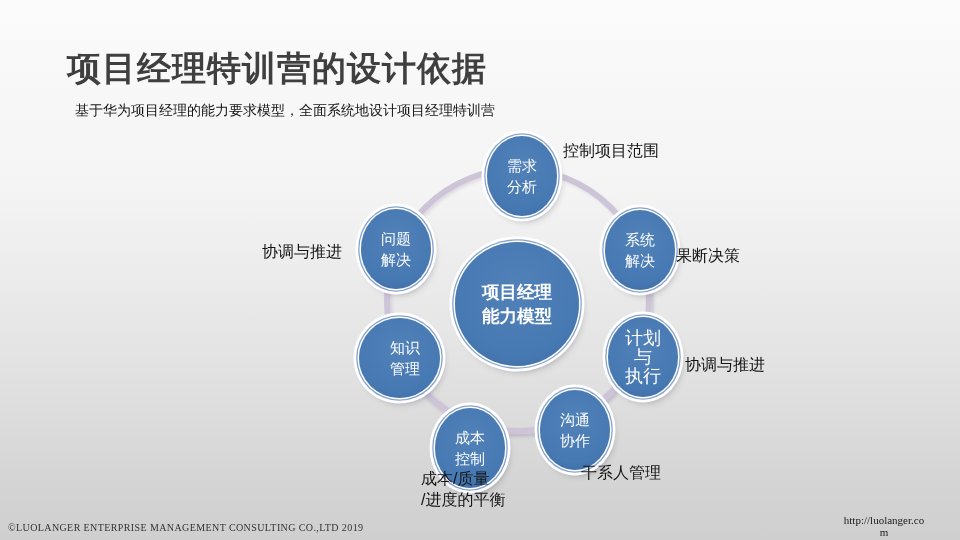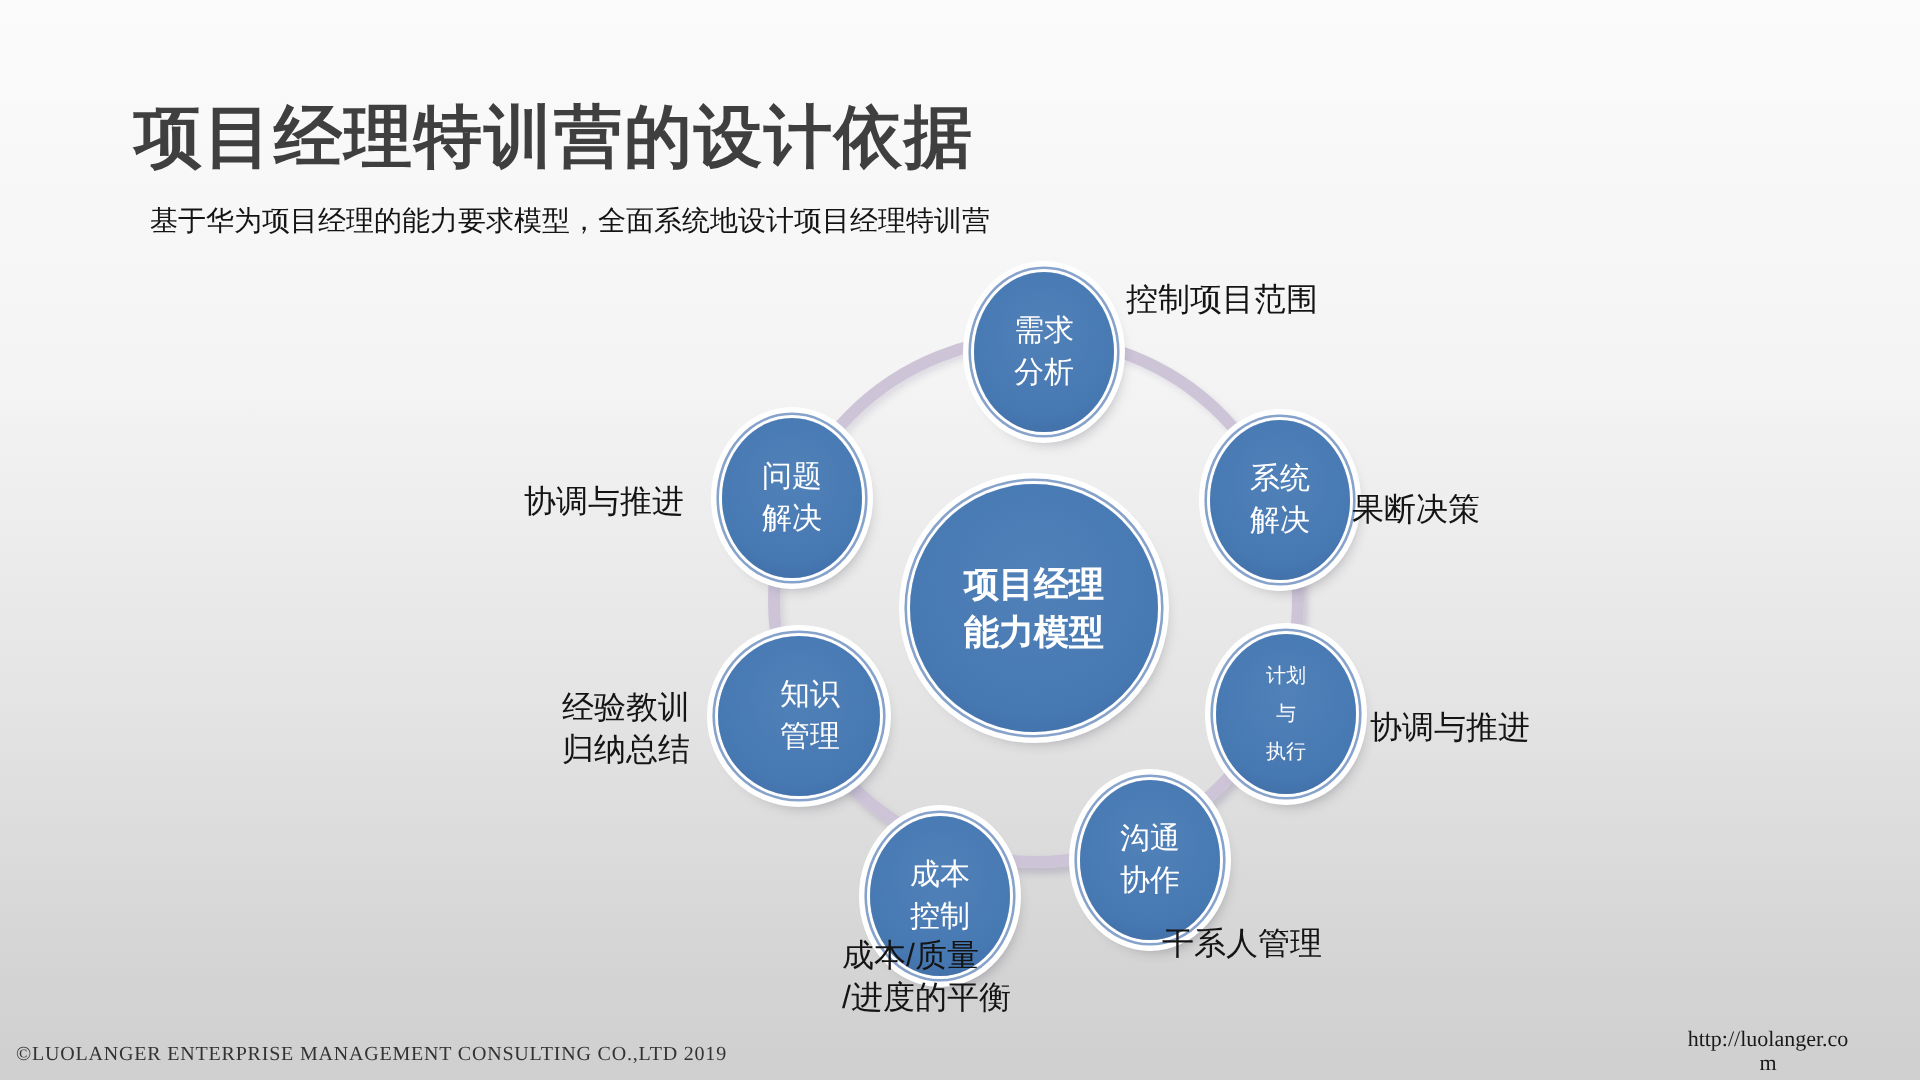--- a/index.html
+++ b/index.html
@@ -28,21 +28,21 @@
   }
   .node {
     position: absolute; border-radius: 50%;
     background: radial-gradient(circle at 50% 38%, #5181b8 0%, #4678b2 68%, #40699f 100%);
     color: #fff; display: flex; flex-direction: column;
     align-items: center; justify-content: center; text-align: center;
     box-shadow: 0 0 0 1.5px #ffffff, 0 0 0 2.8px #87a3cb, 0 0 0 5.5px #ffffff, 3px 5px 7px rgba(40,40,60,0.35);
     z-index: 2;
   }
   .node-sm { width: 70px; height: 80px; font-size: 15px; line-height: 21px; }
-  .node-plan { font-size: 10px; line-height: 19px; }
+  .node-plan { font-size: 18px; line-height: 19px; }
   .node-center { width: 124px; height: 124px; font-size: 17.5px; line-height: 24px; font-weight: bold; }
   .node span { display: block; }
   .callout {
     position: absolute; font-size: 16px; line-height: 21px;
     color: #141414; white-space: nowrap; z-index: 3;
   }
   .callout span { display: block; }
   .footer-copyright {
     position: absolute; left: 8px; top: 522px;
     font-family: "Liberation Serif", "DejaVu Serif", serif;
@@ -120,24 +120,20 @@
 
   <div class="callout" style="left:581px; top:462px;">
     <span>干系人管理</span>
   </div>
 
   <div class="callout" style="left:421px; top:468px;">
     <span>成本/质量</span>
     <span>/进度的平衡</span>
   </div>
 
-  <div class="callout" style="left:281px; top:344px;">
-    <span>经验教训</span>
-    <span>归纳总结</span>
-  </div>
 
   <div class="callout" style="left:262px; top:241px;">
     <span>协调与推进</span>
   </div>
 
   <div class="footer-copyright">©LUOLANGER  ENTERPRISE MANAGEMENT CONSULTING CO.,LTD  2019</div>
 
   <div class="footer-url">
     <span>http://luolanger.co</span>
     <span>m</span>

